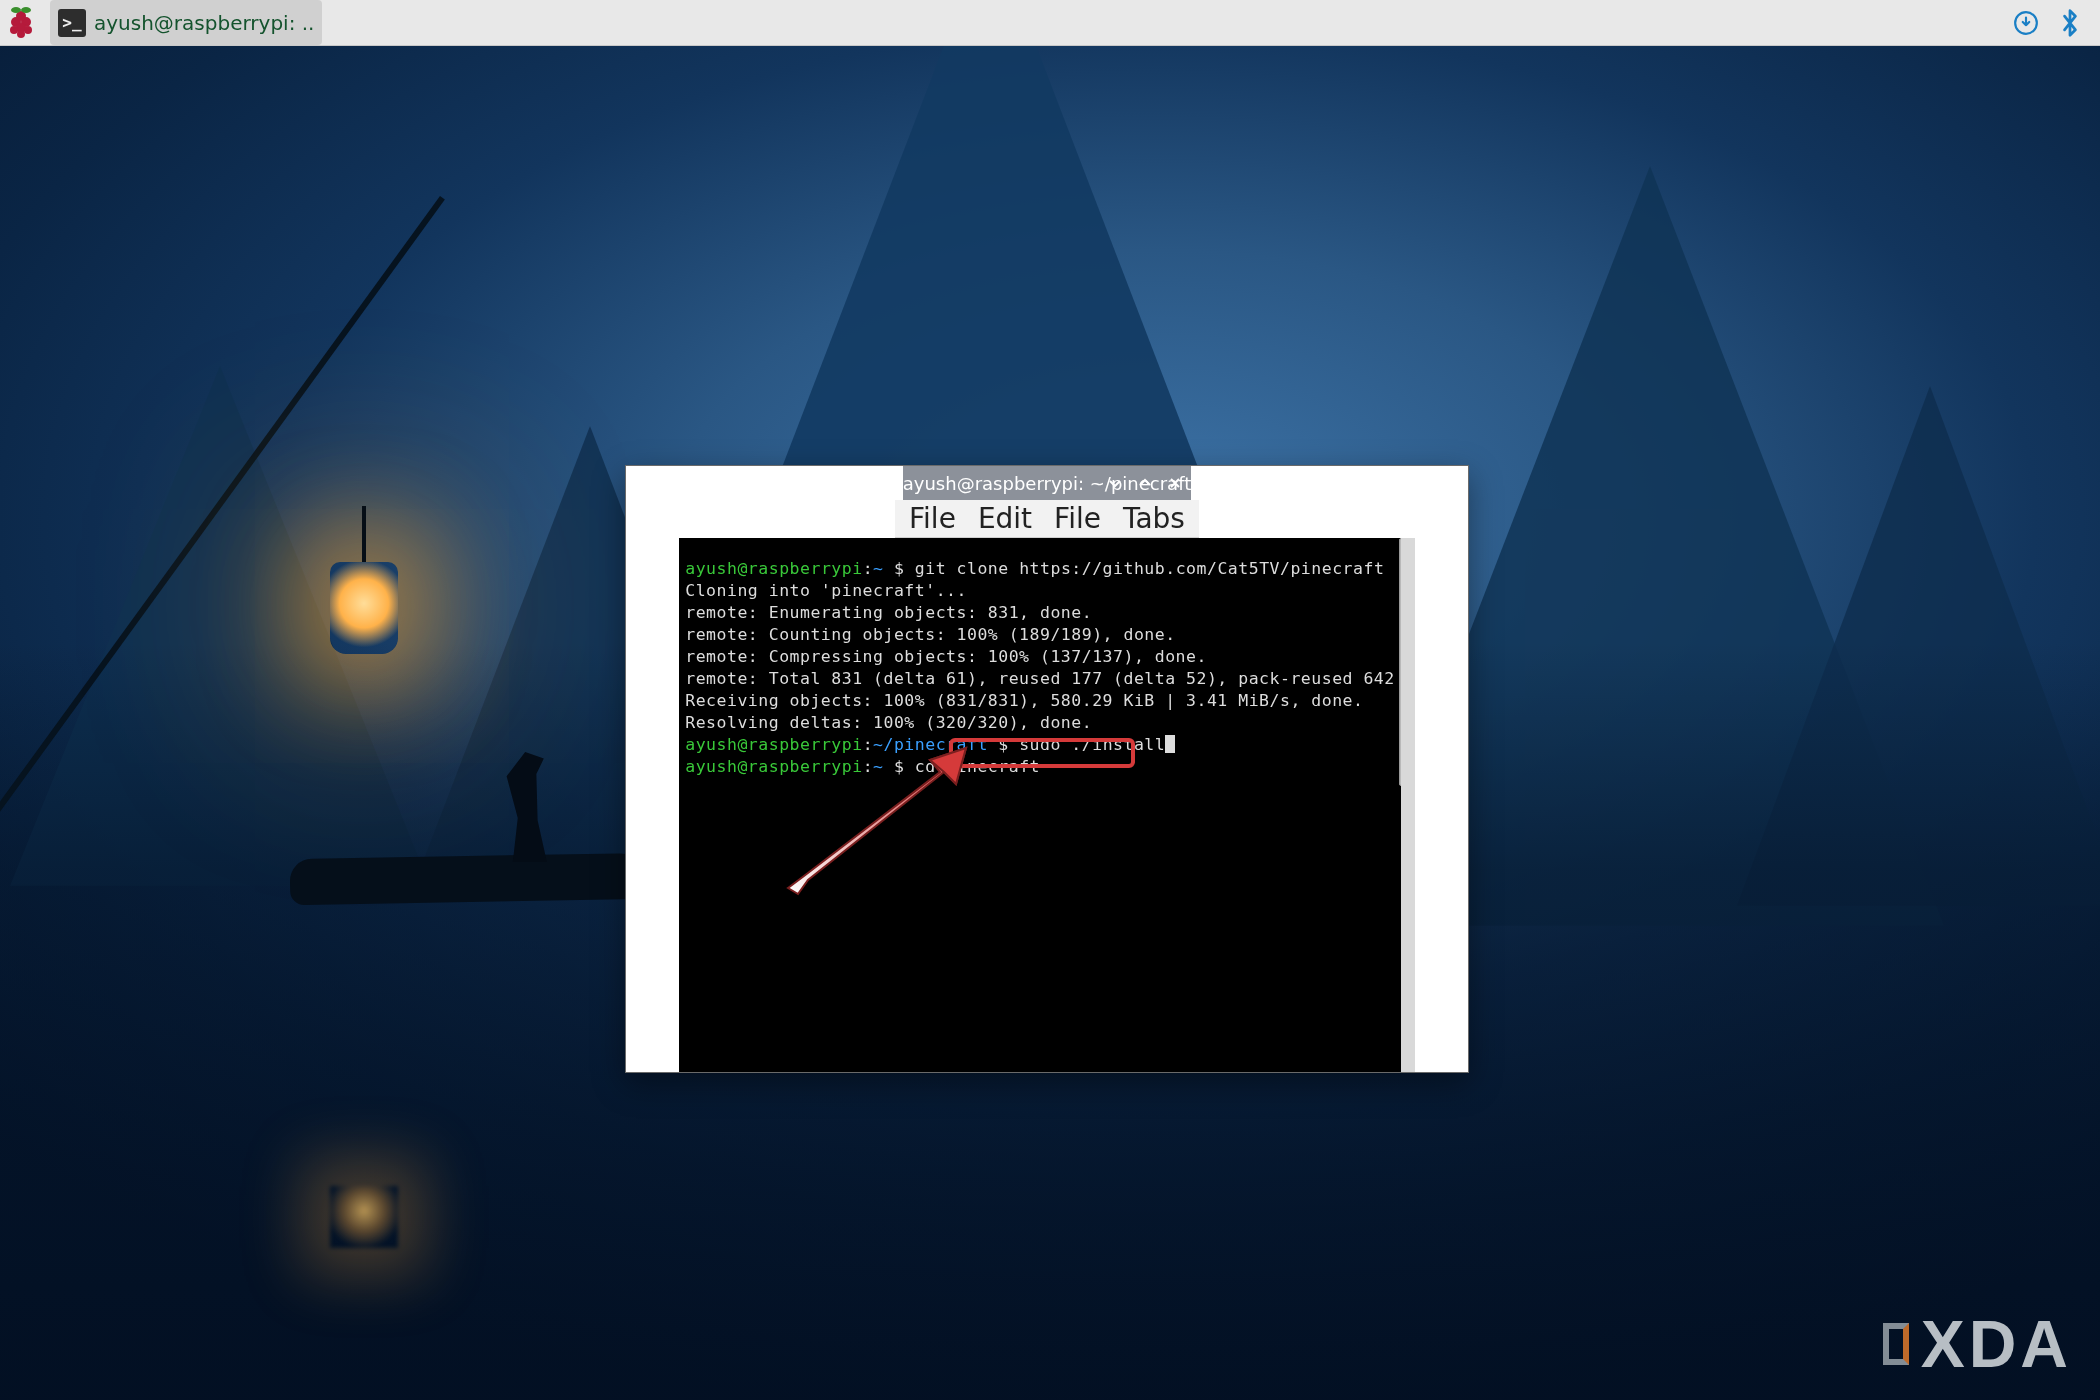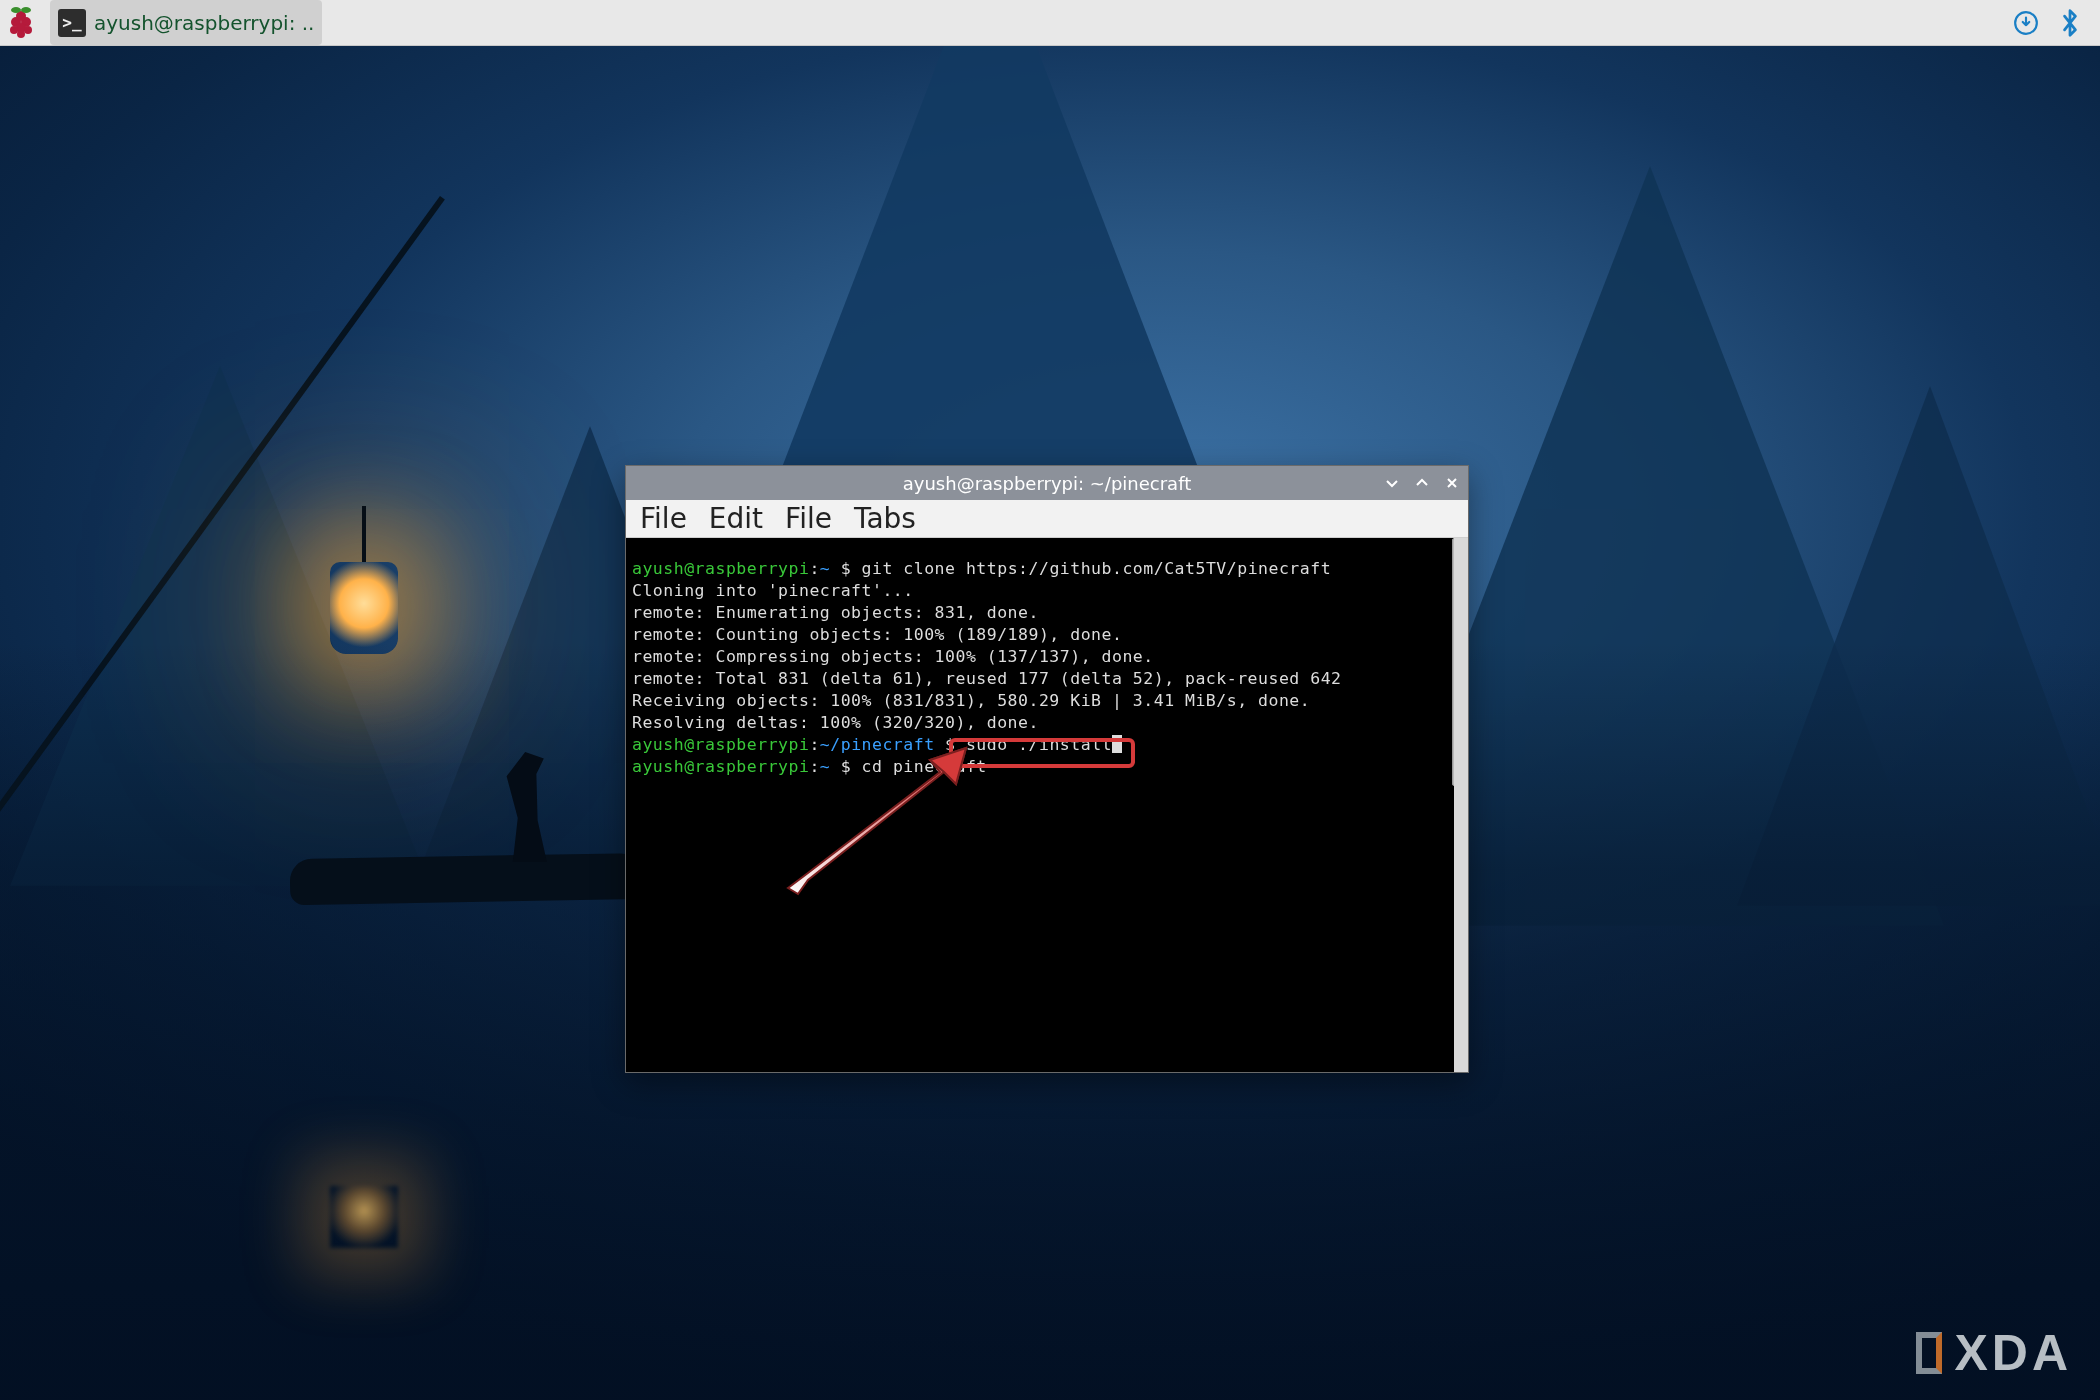--- a/index.html
+++ b/index.html
@@ -130,20 +130,21 @@
   
   .terminal-window {
     position:absolute;
     left:625px; top:419px;
     width:844px; height:608px;
     background:#fff;
     border:1px solid #6a6a6a;
     box-shadow: 0 10px 30px rgba(0,0,0,.4);
     display:flex; flex-direction:column;
     z-index:50;
+    align-items:center;
   }
   .term-titlebar{
     height:34px;
     background:#8c919a;
     color:#fff;
     display:flex; align-items:center; justify-content:center;
     position:relative;
     font-size:18px;
   }
   .term-titlebar .controls{
@@ -211,21 +212,21 @@
   .watermark{
     position:absolute; right:28px; bottom:18px;
     display:flex; align-items:center; gap:12px;
     color:#d7dde1; opacity:.85;
     font-family: Arial, sans-serif;
   }
   .watermark .sq{
     width:26px; height:42px; border:6px solid #9aa3aa; border-right-color:#e07a2c;
     display:inline-block;
   }
-  .watermark .txt{ font-size:50px; font-weight:700; letter-spacing:4px; }
+  .watermark .txt{ font-size:66px; font-weight:700; letter-spacing:4px; }
 
 </style>
 </head>
 <body>
 
 <div class="taskbar">
   <div class="taskbar-item raspberry">
     <svg width="30" height="34" viewBox="0 0 30 34">
       <g fill="#b51a3b">
         <circle cx="10" cy="16" r="5"></circle>

